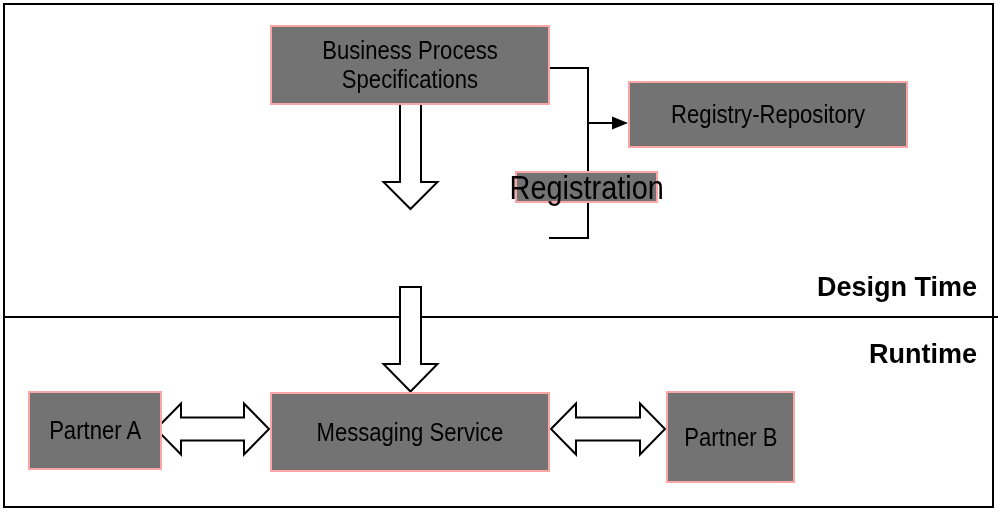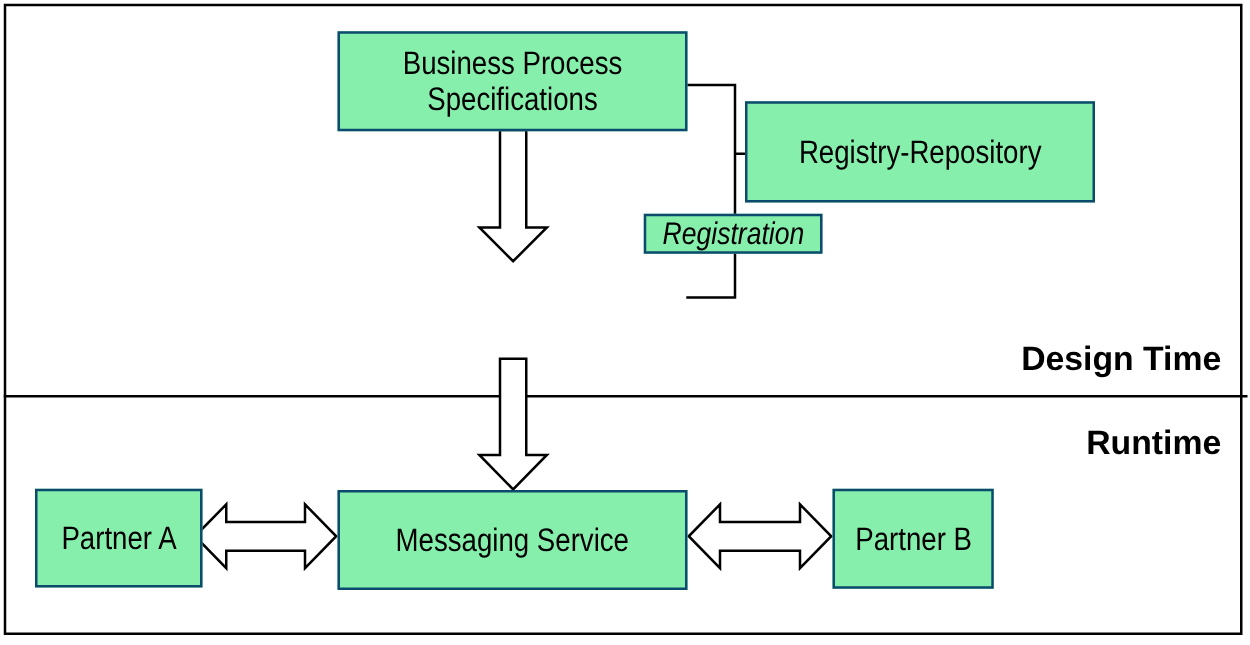--- a/index.html
+++ b/index.html
@@ -26,42 +26,42 @@
     background: #000000;
   }
   .connectors {
     position: absolute;
     left: 0; top: 0;
     width: 1000px; height: 516px;
   }
   .box {
     position: absolute;
     box-sizing: border-box;
-    border: 2px solid #0c4a6e;
-    background: #86efac;
+    border: 2px solid #fca5a5;
+    background: #737373;
     display: flex;
     align-items: center;
     justify-content: center;
     text-align: center;
     font-size: 26px;
     line-height: 29px;
     color: #000000;
   }
   .box .cond {
     display: inline-block;
     transform: scaleX(0.85);
   }
   .nowrap { white-space: nowrap; }
   .bps        { left: 270px; top: 25px;  width: 280px; height: 80px; }
-  .registry   { left: 596px; top: 81px;  width: 280px; height: 81px; }
-  .registration { left: 515px; top: 171px; width: 143px; height: 32px; font-size: 25px; line-height: 25px; font-style: italic; }
+  .registry   { left: 628px; top: 81px;  width: 280px; height: 67px; }
+  .registration { left: 515px; top: 171px; width: 143px; height: 32px; font-size: 34px; line-height: 25px; }
   .ppa        { left: 270px; top: 208px; width: 280px; height: 81px; }
   .partner-a  { left: 28px;  top: 391px; width: 134px; height: 79px; }
   .messaging  { left: 270px; top: 392px; width: 280px; height: 80px; }
-  .partner-b  { left: 666px; top: 391px; width: 129px; height: 80px; }
+  .partner-b  { left: 666px; top: 391px; width: 129px; height: 92px; }
   .section-label {
     position: absolute;
     right: 23px;
     font-size: 27px;
     font-weight: bold;
     color: #000000;
     white-space: nowrap;
   }
   .design-time { top: 272px; margin-left: 39px; }
   .runtime     { top: 339px; margin-left: 36px; }

